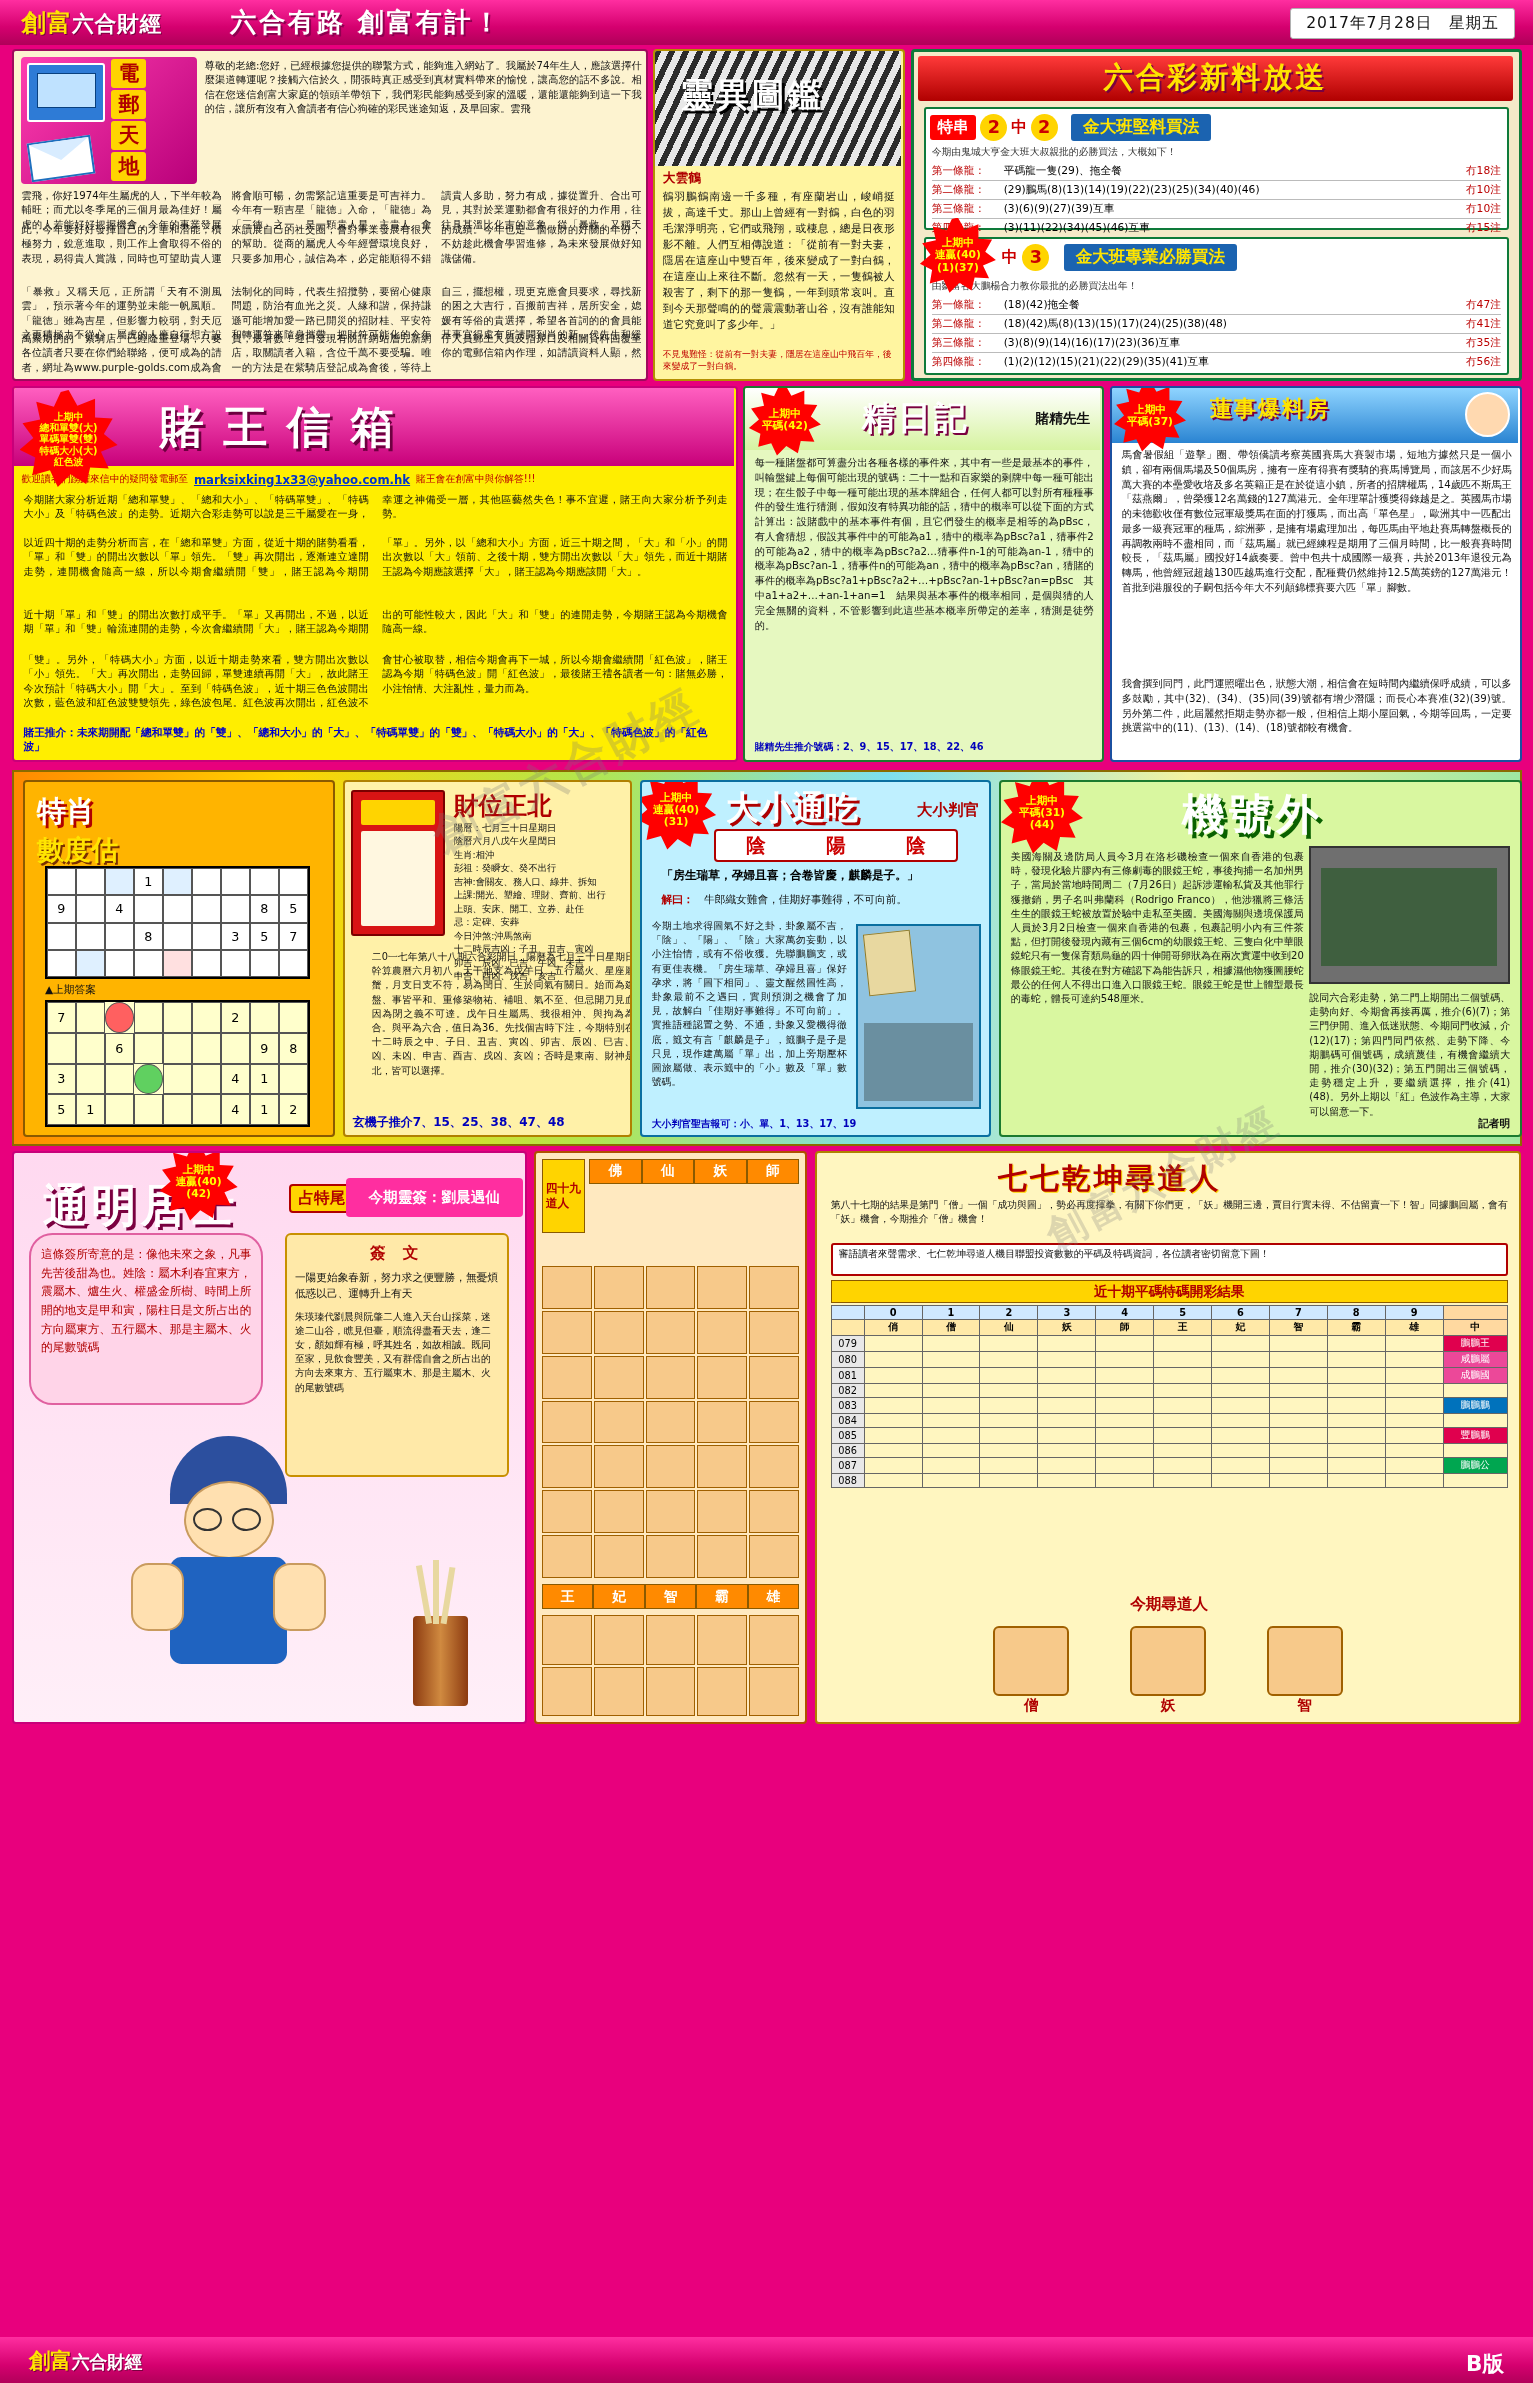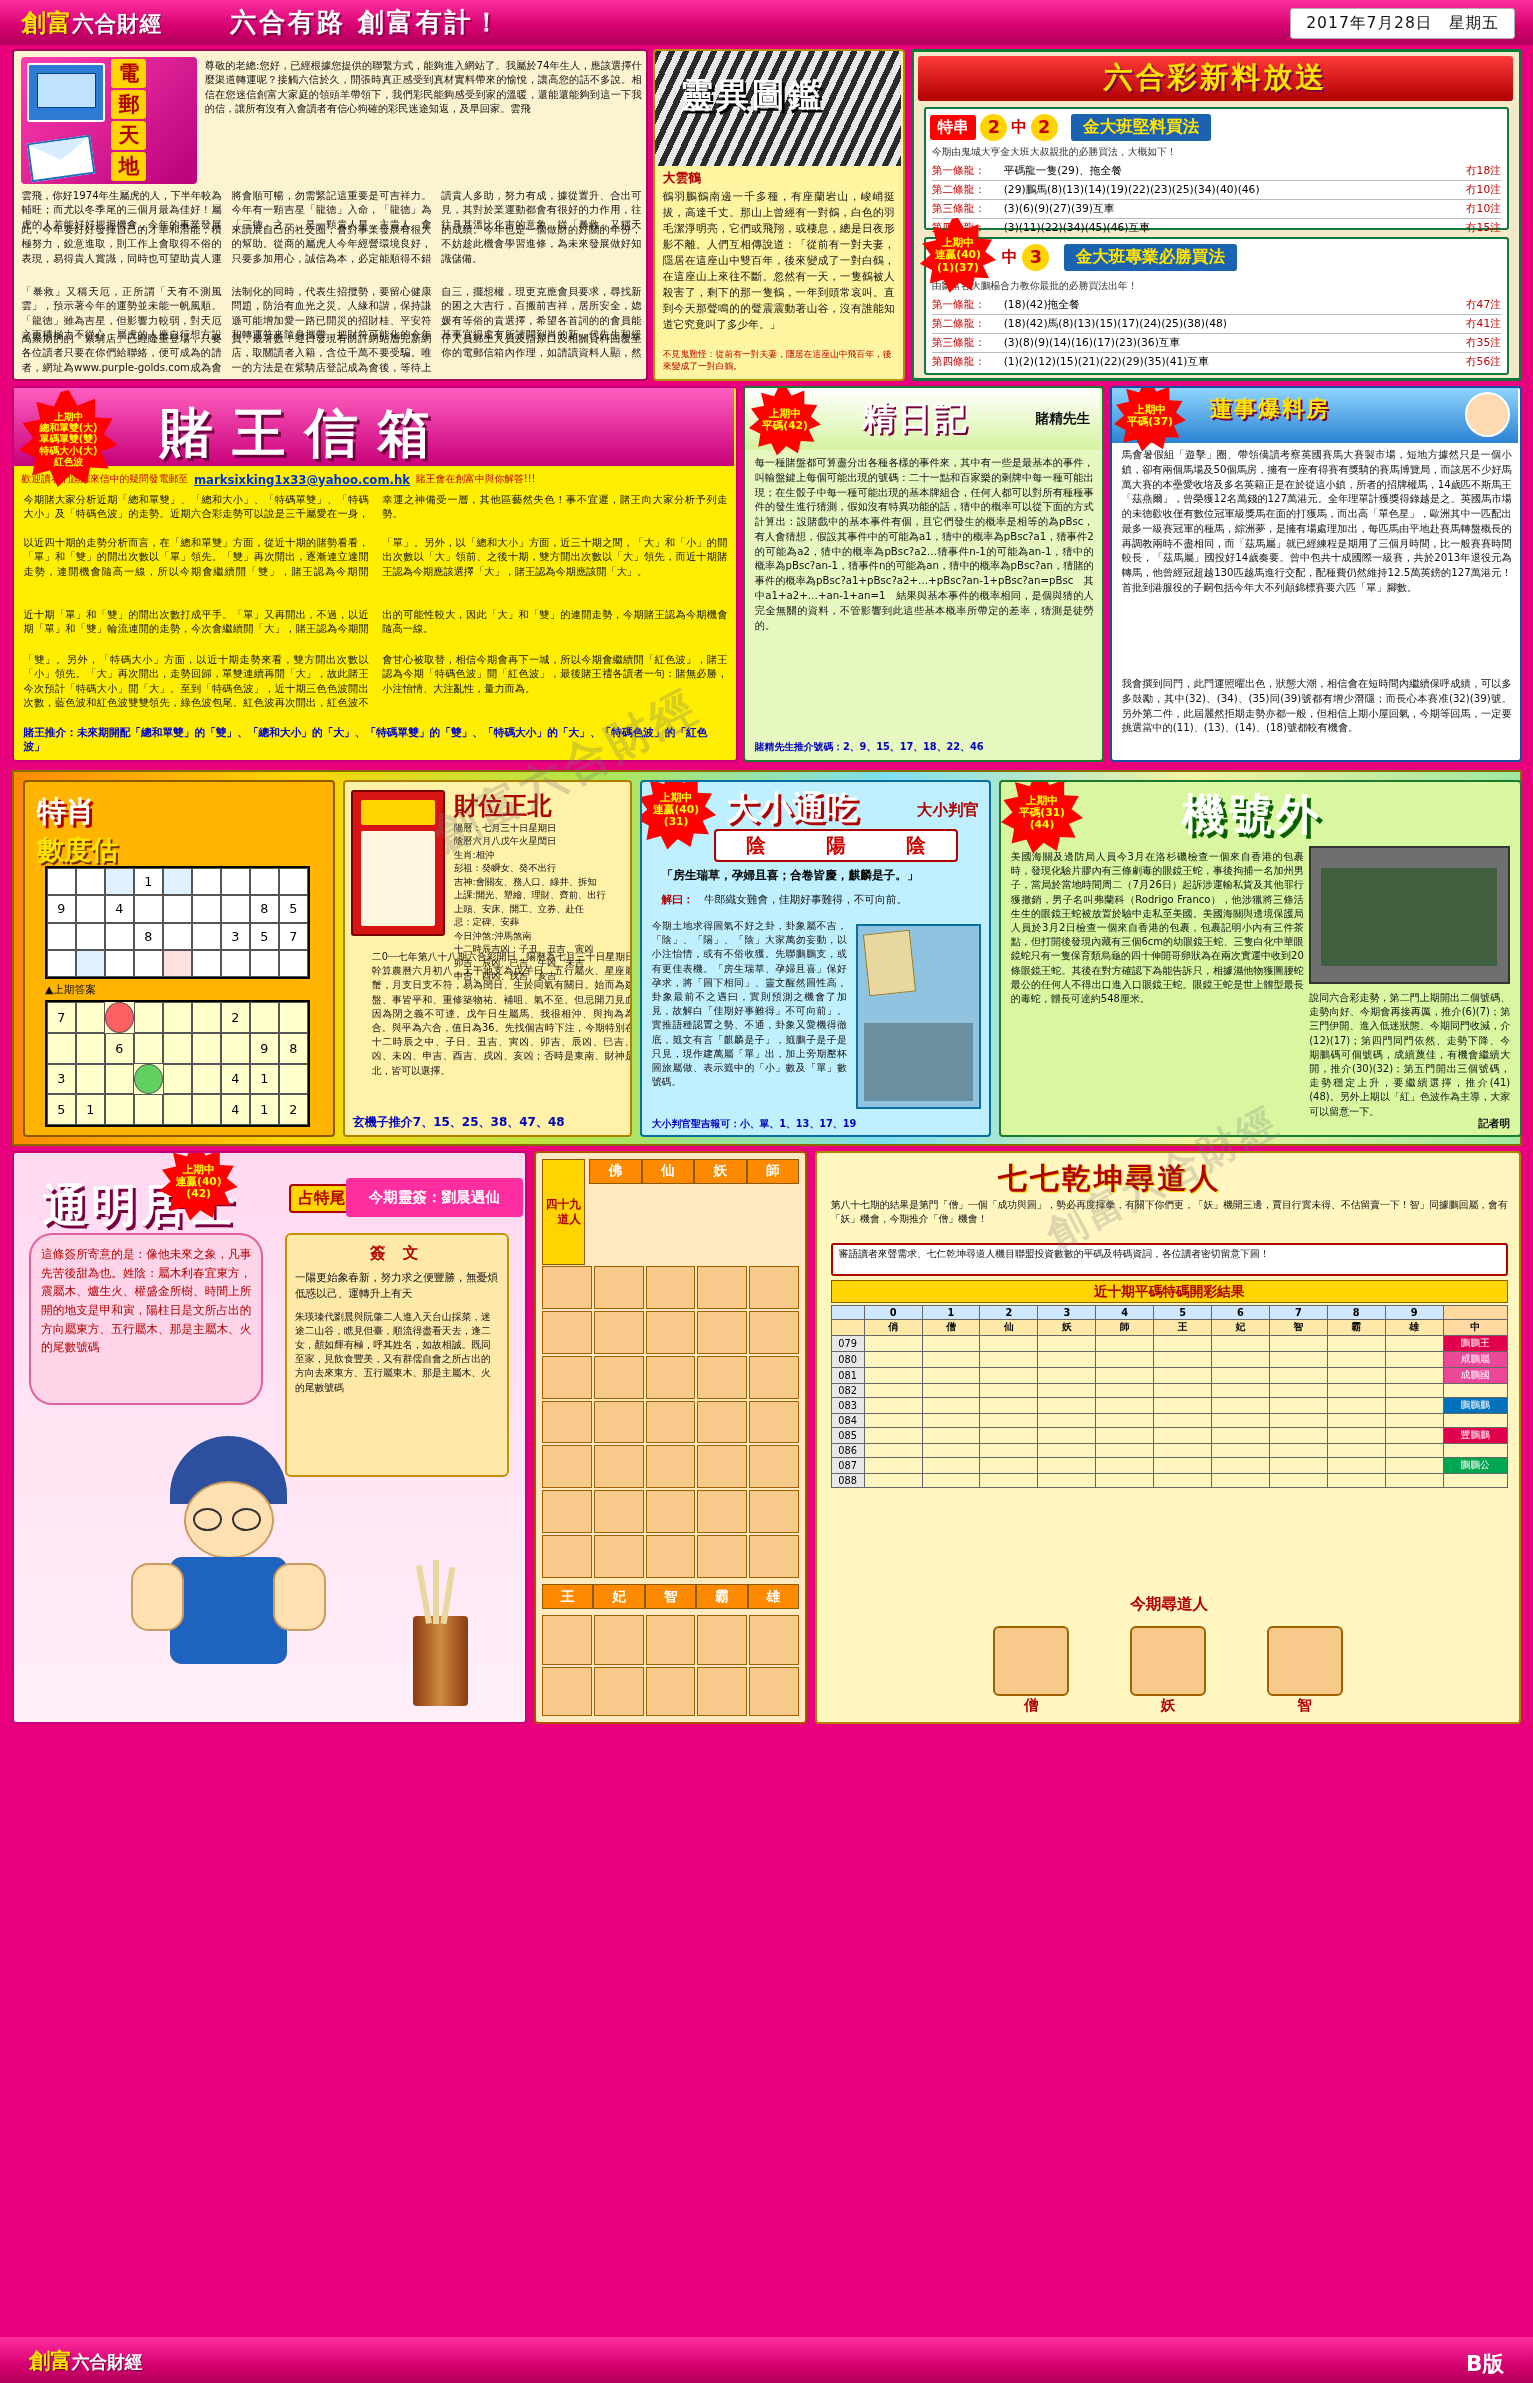--- a/index.html
+++ b/index.html
@@ -218,21 +218,21 @@
           <span style="font-size:10.7px;color:#b00;width:72px;">第四條龍：</span>
           <span style="font-size:10.7px;flex:1;">(1)(2)(12)(15)(21)(22)(29)(35)(41)互車</span>
           <span style="font-size:10.7px;color:#b00;width:49px;text-align:right;">冇56注</span>
         </div>
       </div>
     </div>
   </div>
 
   <div class="panel" style="left:11.7px;top:386px;width:726px;height:376px;background:#ffee00;border:2.9px solid #c8007a;border-radius:3.9px;">
     <div style="position:absolute;left:0;top:0;width:720px;height:78px;background:linear-gradient(180deg,#ff5fc0,#c8007a);">
-      <div class="title-yellow" style="position:absolute;left:146px;top:9.8px;font-size:53px;letter-spacing:19.5px;color:#ffffff;text-shadow:2.9px 2.9px 0 #6e0040;">賭王信箱</div>
+      <div class="title-yellow" style="position:absolute;left:146px;top:9.8px;font-size:44px;letter-spacing:19.5px;color:#ffffff;text-shadow:2.9px 2.9px 0 #6e0040;">賭王信箱</div>
     </div>
     <div class="burst" style="left:5.9px;top:2px;width:98px;height:98px;font-size:9.8px;">
       <span>上期中</span>
       <span>總和單雙(大)</span>
       <span>單碼單雙(雙)</span>
       <span>特碼大小(大)</span>
       <span>紅色波</span>
     </div>
     <div style="position:absolute;left:7.8px;top:82px;width:706px;height:19.5px;display:flex;align-items:center;gap:5.9px;">
       <span style="font-size:9.8px;color:#b00;">歡迎讀者們踴躍來信中的疑問發電郵至</span>
@@ -463,21 +463,21 @@
 
     <div style="position:absolute;right:39px;bottom:15.6px;width:90px;height:146px;">
       <div style="position:absolute;left:17.6px;bottom:0;width:55px;height:90px;background:linear-gradient(90deg,#8c3a10,#d08a40,#8c3a10);border-radius:3.9px;"></div>
       <div style="position:absolute;left:25px;bottom:82px;width:5.9px;height:59px;background:#e8d8a0;transform:rotate(-10deg);"></div>
       <div style="position:absolute;left:37px;bottom:82px;width:5.9px;height:64px;background:#e8d8a0;"></div>
       <div style="position:absolute;left:49px;bottom:82px;width:5.9px;height:57px;background:#e8d8a0;transform:rotate(9deg);"></div>
     </div>
   </div>
 
   <div class="panel" style="left:534px;top:1151px;width:273px;height:573px;background:#ffe9c0;border:2.9px solid #b05000;border-radius:3.9px;">
-    <div style="position:absolute;left:5.9px;top:5.9px;width:43px;height:106px;background:#ffd400;border:1px solid #8a5a00;display:flex;align-items:center;justify-content:center;text-align:right;font-size:11.7px;font-weight:bold;color:#b00000;white-space:pre-line;">四十九
+    <div style="position:absolute;left:5.9px;top:5.9px;width:43px;height:74px;background:#ffd400;border:1px solid #8a5a00;display:flex;align-items:center;justify-content:center;text-align:left;font-size:11.7px;font-weight:bold;color:#b00000;white-space:pre-line;">四十九
 道人</div>
     <div style="position:absolute;left:53px;top:5.9px;right:5.9px;height:25px;display:flex;">
       <div style="flex:1;background:#ff8a00;border:1px solid #8a5a00;color:#fff;font-weight:bold;font-size:13.7px;display:flex;align-items:center;justify-content:center;">佛</div>
       <div style="flex:1;background:#ff8a00;border:1px solid #8a5a00;color:#fff;font-weight:bold;font-size:13.7px;display:flex;align-items:center;justify-content:center;">仙</div>
       <div style="flex:1;background:#ff8a00;border:1px solid #8a5a00;color:#fff;font-weight:bold;font-size:13.7px;display:flex;align-items:center;justify-content:center;">妖</div>
       <div style="flex:1;background:#ff8a00;border:1px solid #8a5a00;color:#fff;font-weight:bold;font-size:13.7px;display:flex;align-items:center;justify-content:center;">師</div>
     </div>
 
     <div style="position:absolute;left:5.9px;top:113px;right:5.9px;height:312px;display:grid;grid-template-columns:repeat(5,1fr);grid-template-rows:repeat(7,1fr);gap:2px;">
       <div style="background:#f7c98a;border:1px solid #a06000;"></div>

